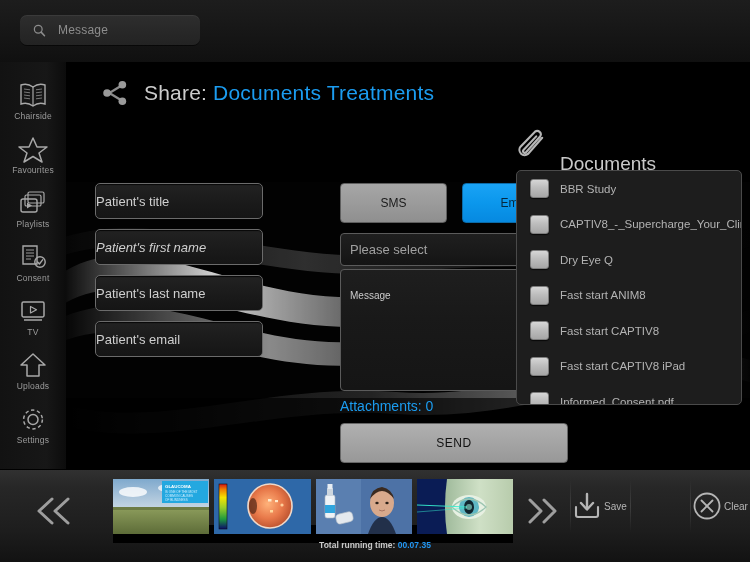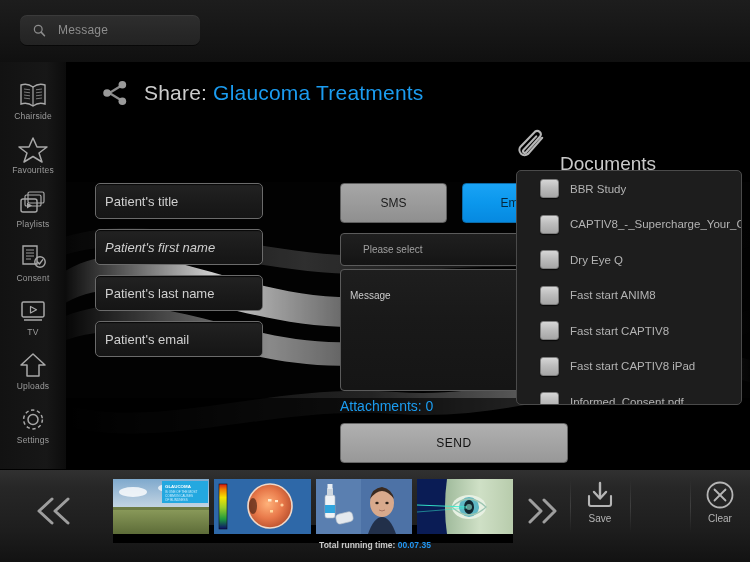--- a/index.html
+++ b/index.html
@@ -81,21 +81,21 @@
     position: absolute;
     width: 166px; height: 34px;
     background: linear-gradient(180deg,#222222 0%,#1b1b1b 50%,#151515 100%);
     border: 1px solid #6b6b6b;
     border-radius: 5px;
     box-shadow: inset 0 1px 1px rgba(0,0,0,.8);
     display: flex; align-items: center;
     cursor: text;
   }
   .tinput span {
-    margin-left: 9px; font-size: 13px; color: #cfcfcf;
+    font-size: 13px; color: #cfcfcf;
   }
 
   
   .modebtn {
     position: absolute;
     width: 105px; height: 38px;
     border-radius: 4px;
     display: flex; align-items: center; justify-content: center;
     font-size: 12px; cursor: pointer;
   }
@@ -111,21 +111,21 @@
   }
 
   
   #sel-box {
     position: absolute; left: 274px; top: 171px;
     width: 226px; height: 31px;
     background: linear-gradient(180deg,#1f1f1f 0%,#191919 60%,#141414 100%);
     border: 1px solid #5b5b5b; border-radius: 4px;
     display: flex; align-items: center; cursor: pointer;
   }
-  #sel-box span { margin-left: 22px; font-size: 10px; color: #a0a0a0; }
+  #sel-box span { margin-left: 9px; font-size: 13px; color: #a0a0a0; }
 
   #msg-box {
     position: absolute; left: 274px; top: 207px;
     width: 226px; height: 120px;
     background: linear-gradient(180deg,#1e1e1e 0%,#191919 40%,#151515 100%);
     border: 1px solid #5b5b5b; border-radius: 4px;
     cursor: text;
   }
   #msg-box span {
     display:block; margin: 20px 0 0 9px; font-size: 10px; color: #cbcbcb;
@@ -156,21 +156,21 @@
 
   #doc-list {
     position: absolute; left: 450px; top: 108px;
     width: 224px; height: 233px;
     background: #1d1d1d;
     border: 1px solid #4a4a4a;
     border-radius: 5px;
     overflow: hidden;
   }
   .doc-row {
-    height: 35.5px; display: flex; align-items: center; cursor: pointer; padding-left: 10px;
+    height: 35.5px; display: flex; align-items: center; cursor: pointer;
   }
   .cbx {
     margin-left: 13px; width: 17px; height: 17px; flex: none;
     border-radius: 3px;
     background: linear-gradient(180deg,#d6d6d6 0%,#bdbdbd 45%,#a6a6a6 100%);
     border: 1px solid #7d7d7d;
     box-shadow: 0 1px 1px rgba(0,0,0,.7);
   }
   .doc-lbl {
     margin-left: 11px; font-size: 11.5px; color: #b3b3b3;
@@ -208,21 +208,21 @@
   }
   #runtime {
     position: absolute; left: 0; top: 540px; width: 750px;
     text-align: center; font-size: 8.5px; color: #c9c9c9; font-weight: bold;
   }
   #runtime b { color: #2196f3; font-weight: bold; }
 
   .act {
     position: absolute; top: 478px;
     width: 60px; height: 56px;
-    display: flex; flex-direction: column; align-items: center;
+    display: flex; align-items: center;
     cursor: pointer;
   }
   .act .a-ico { width: 34px; height: 34px; }
   .act .a-lbl { font-size: 10px; color: #b5b5b5; margin-top: 1px; }
   .act-div {
     position: absolute; top: 480px; width: 1px; height: 52px;
     background: linear-gradient(180deg,rgba(255,255,255,0) 0%,rgba(255,255,255,.13) 50%,rgba(255,255,255,0) 100%);
   }
 </style>
 </head>
@@ -353,21 +353,21 @@
     </svg>
 
     <div id="share-head">
       <svg id="share-icon-hd" viewBox="0 0 24 24">
         <line x1="8" y1="12" x2="17" y2="6.5" stroke="#8b8b8b" stroke-width="1.6"></line>
         <line x1="8" y1="12" x2="17" y2="17.5" stroke="#8b8b8b" stroke-width="1.6"></line>
         <circle cx="17.2" cy="6.2" r="2.7" fill="#9a9a9a"></circle>
         <circle cx="6.4" cy="12" r="2.7" fill="#9a9a9a"></circle>
         <circle cx="17.2" cy="17.8" r="2.7" fill="#9a9a9a"></circle>
       </svg>
-      <div id="share-title"><span>Share: </span><b>Glaucoma Treatments</b></div>
+      <div id="share-title"><span>Share: </span><b>Documents Treatments</b></div>
     </div>
 
     <div id="form-inputs">
         <div class="tinput" style="left: 29px; top: 121px;">
           <span>Patient's title</span>
         </div>
         <div class="tinput" style="left: 29px; top: 167px; font-style: italic;">
           <span>Patient's first name</span>
         </div>
         <div class="tinput" style="left: 29px; top: 213px; align-items: center;">

